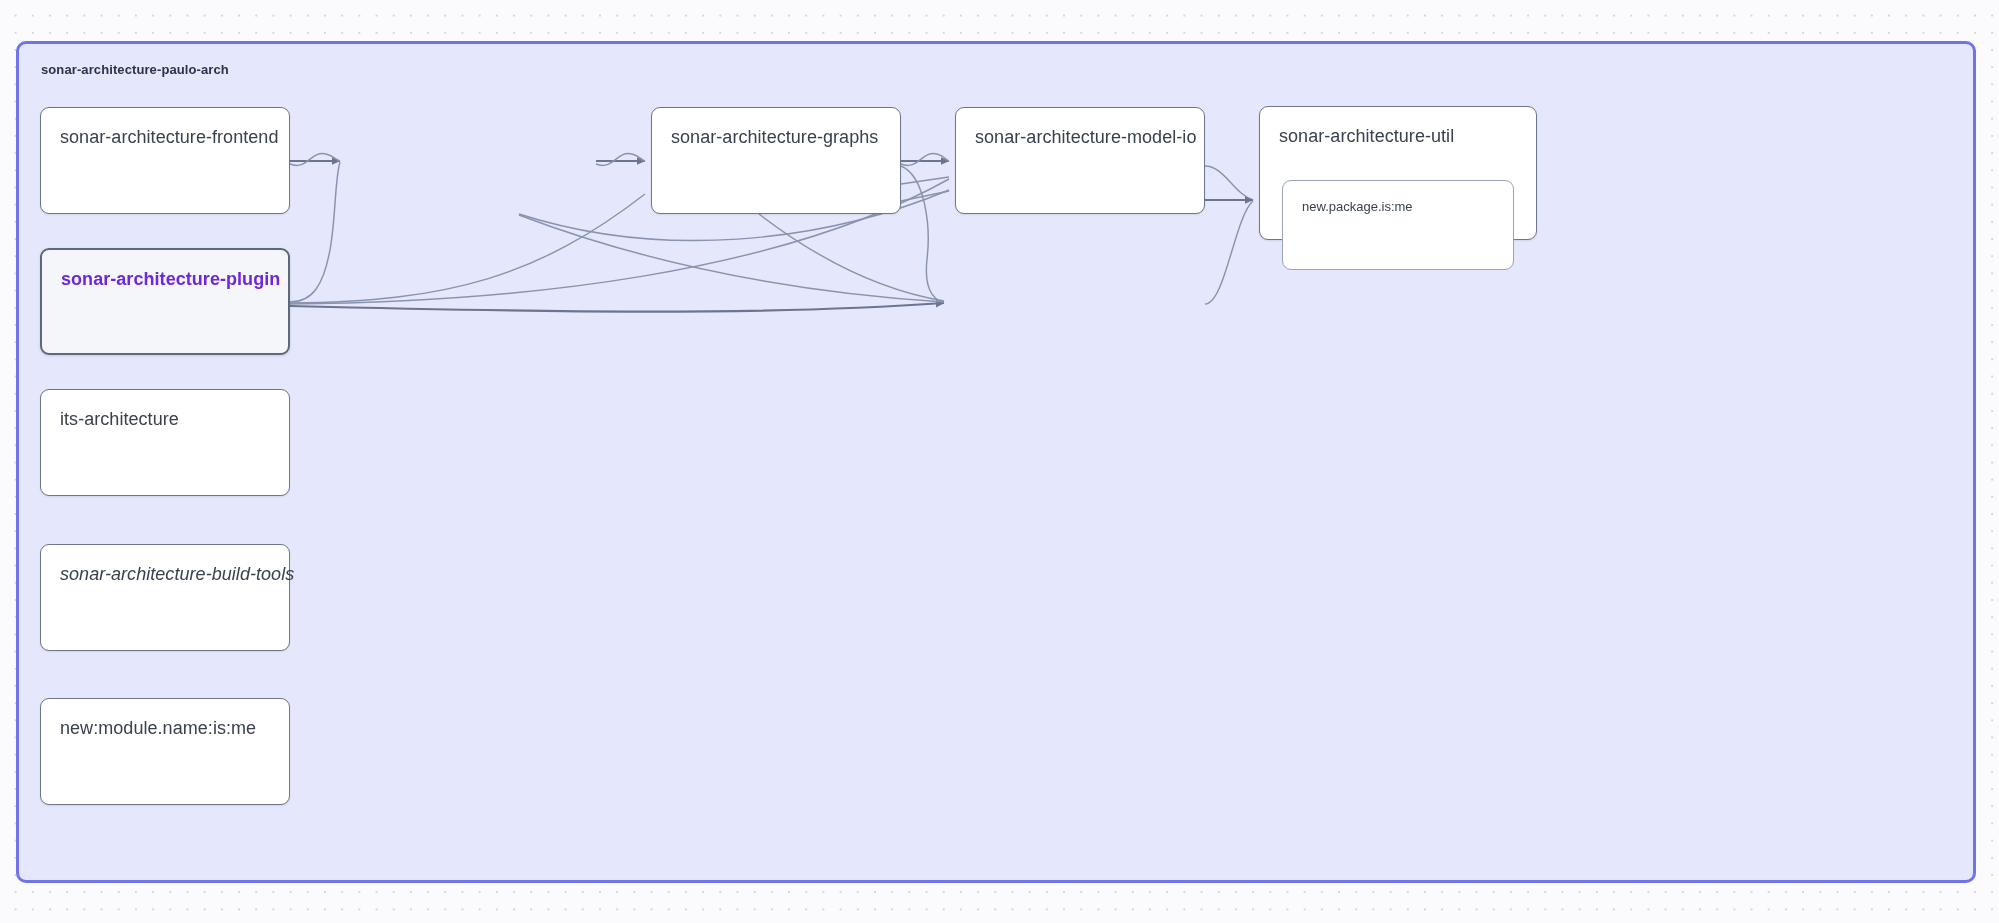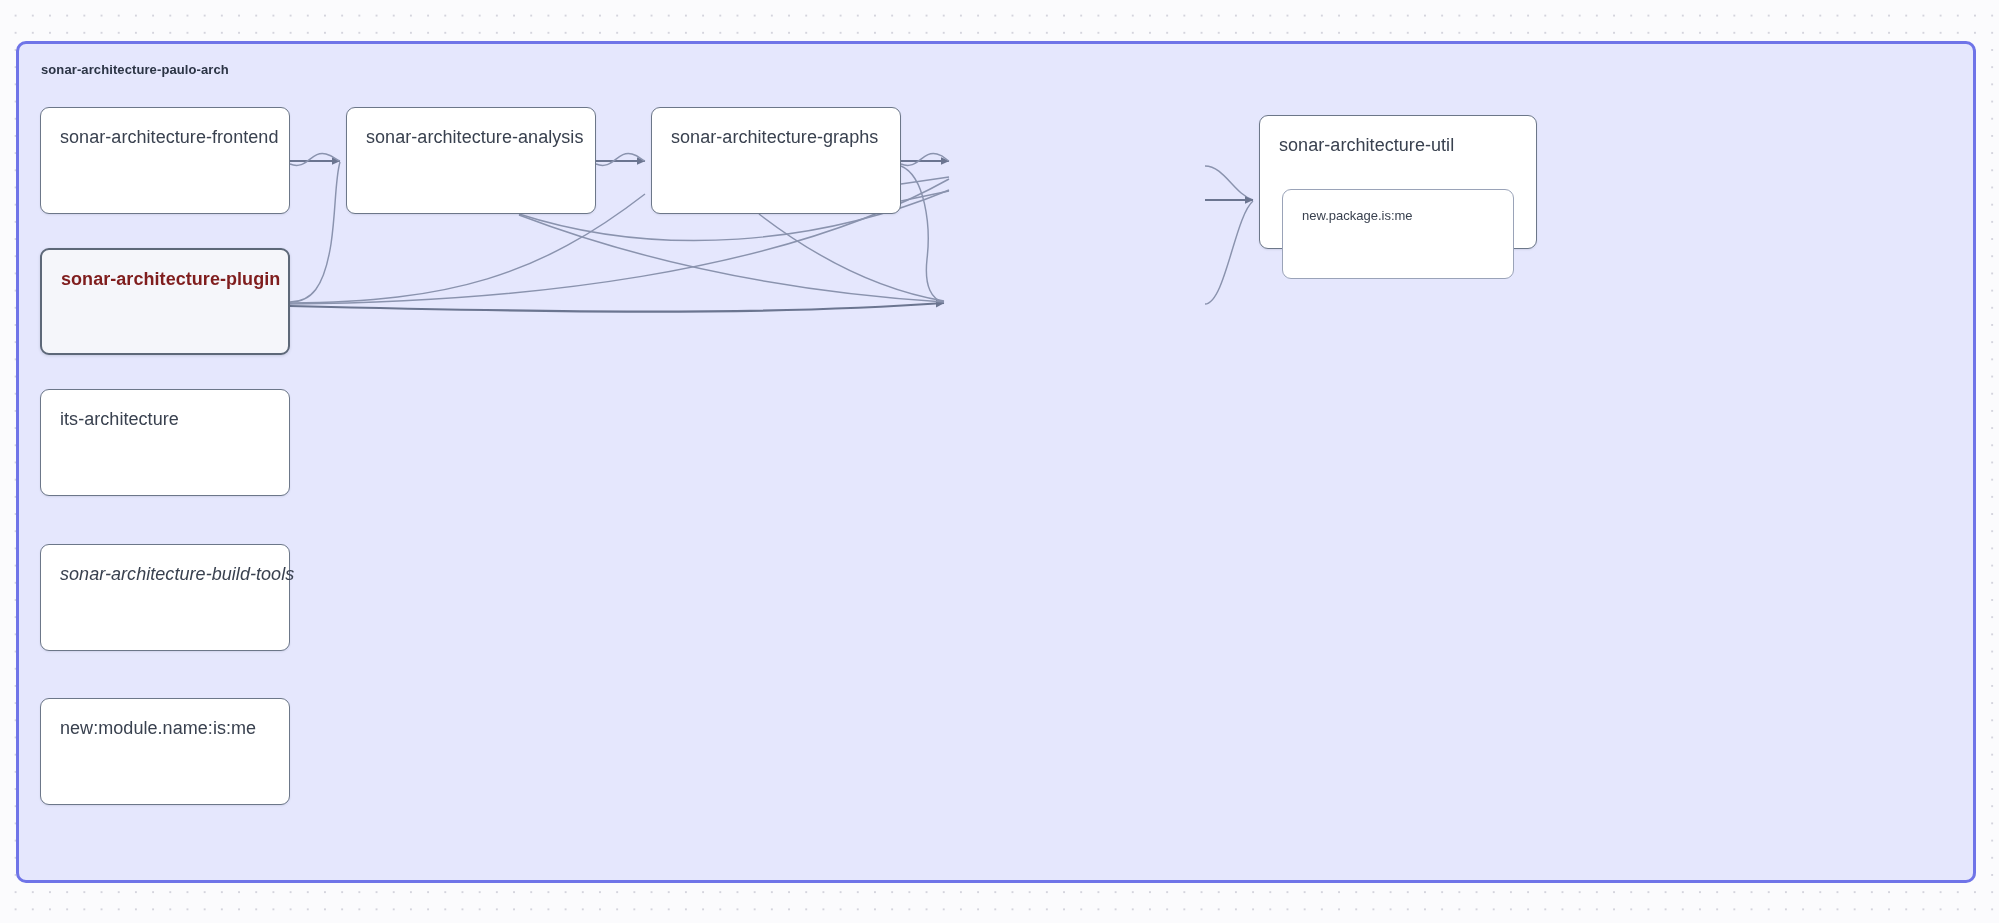--- a/index.html
+++ b/index.html
@@ -77,21 +77,21 @@
     position: absolute;
     left: 19px;
     top: 19px;
     font-size: 18px;
     color: #39414f;
     white-space: nowrap;
     letter-spacing: 0.05px;
   }
   .node.selected > .node-label {
     font-weight: bold;
-    color: #7f1d1d;
+    color: #6d28d9;
   }
 
   
   .pkg {
     position: absolute;
     background: #ffffff;
     border: 1.3px solid #9aa3b8;
     border-radius: 9px;
   }
   .pkg-label {
@@ -166,31 +166,31 @@
     </div>
 
     <div class="node" style="left:21px; top:500px; width:250px; height:107px;font-style:italic;">
       <span class="node-label">sonar-architecture-build-tools</span>
     </div>
 
     <div class="node" style="left:21px; top:654px; width:250px; height:107px;padding-left:16px;">
       <span class="node-label">new:module.name:is:me</span>
     </div>
 
-    <div class="node" style="left:327px; top:63px; width:250px; height:107px;">
-      <span class="node-label">sonar-architecture-analysis</span>
-    </div>
 
     <div class="node" style="left:632px; top:63px; width:250px; height:107px;padding-left:16px;">
       <span class="node-label">sonar-architecture-graphs</span>
     </div>
 
+    <div class="node" style="left:936px; top:63px; width:250px; height:107px;">
+      <span class="node-label">sonar-architecture-model-io</span>
+    </div>
 
 
-    <div class="node" style="left:1240px; top:71px; width:278px; height:134px;">
+    <div class="node" style="left:1240px; top:62px; width:278px; height:134px;">
       <span class="node-label">sonar-architecture-util</span>
       <div class="pkg" style="left:22px; top:73px; width:232px; height:90px;text-align:center;">
         <span class="pkg-label">new.package.is:me</span>
       </div>
     </div>
 
   </div>
 </div>
 
 </body></html>

